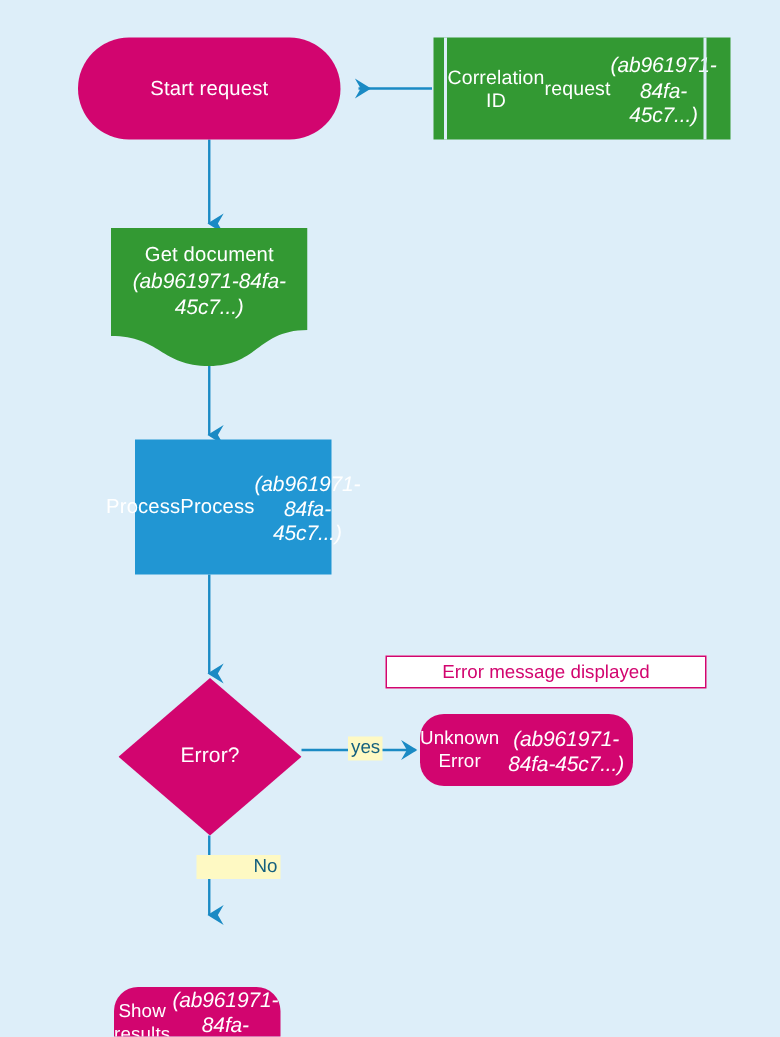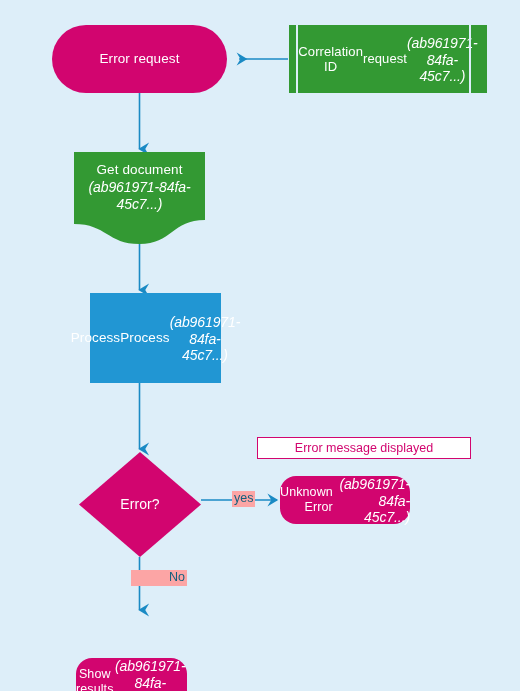--- a/index.html
+++ b/index.html
@@ -120,25 +120,24 @@
   #node-decision .label-wrap {
     position: relative;
     z-index: 1;
   }
   #node-decision .title { font-size: 14px; }
 
   
   #node-unknown {
     left: 280px;
     top: 476px;
-    width: 130px;
+    width: 142px;
     height: 48px;
     background: #d2056f;
     border-radius: 16px;
-    text-align: right;
   }
   #node-unknown .title { font-size: 12.5px; }
 
   
   #node-show {
     left: 76px;
     top: 613px;
     width: 111px;
     height: 48px;
     background: #d2056f;
@@ -161,21 +160,21 @@
     display: flex;
     align-items: center;
     justify-content: center;
     box-sizing: border-box;
     z-index: 4;
   }
 
   
   .edge-label {
     position: absolute;
-    background: #fca5a5;
+    background: #fef9c3;
     color: #15607e;
     font-size: 12.5px;
     padding: 0 2px;
     line-height: 1.25;
     z-index: 5;
   }
   #edge-label-yes { left: 232px; top: 491px; }
   #edge-label-no  { left: 131px; top: 570px; padding-left: 38px; }
 
   
@@ -223,21 +222,21 @@
     <g>
       <line x1="201" y1="500" x2="277" y2="500" stroke="#1a8ac4" stroke-width="1.6" marker-end="url(#arrow-right)"></line>
     </g>
 
     <g>
       <line x1="139.5" y1="557" x2="139.5" y2="610" stroke="#1a8ac4" stroke-width="1.6" marker-end="url(#arrow-down)"></line>
     </g>
   </svg>
 
   <div class="node" id="node-start">
-    <span class="title">Error request</span>
+    <span class="title">Start request</span>
   </div>
 
   <div class="node" id="node-correlation">
     <span class="bar left"></span>
     <span class="bar right"></span>
     <span class="title">Correlation ID</span>
     <span class="title">request</span>
     <span class="sub">(ab961971-84fa-45c7...)</span>
   </div>
 

